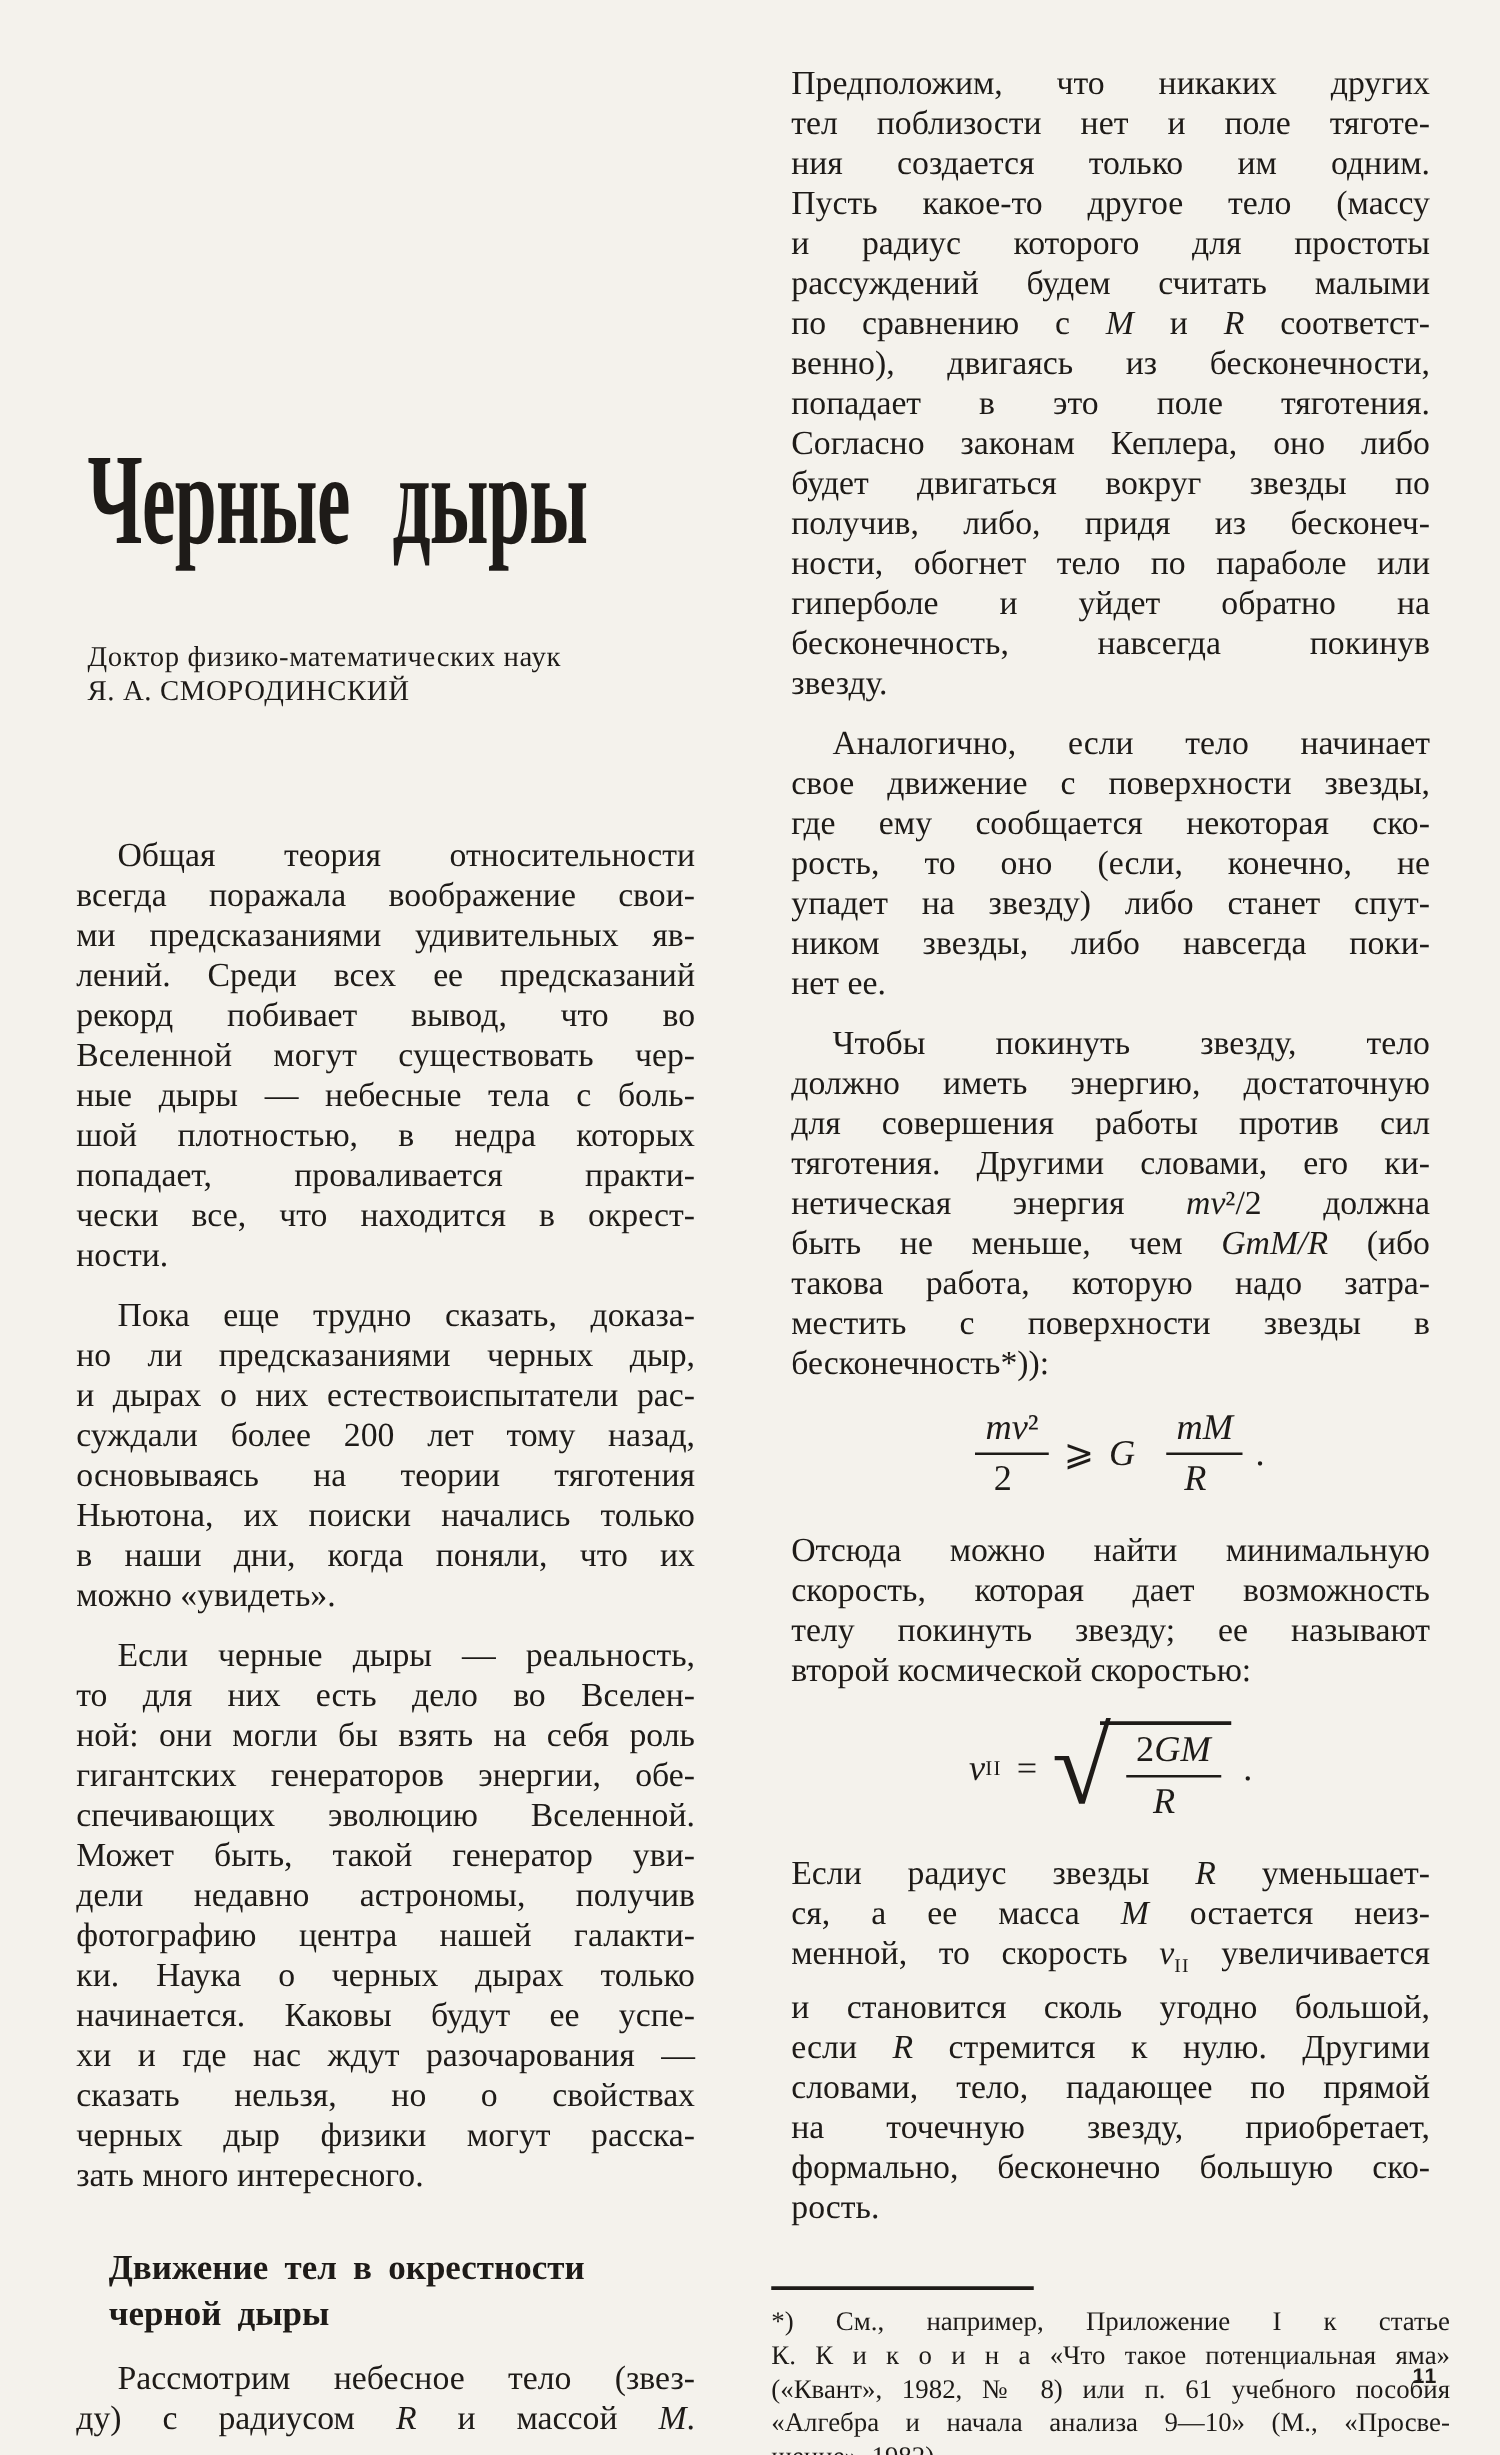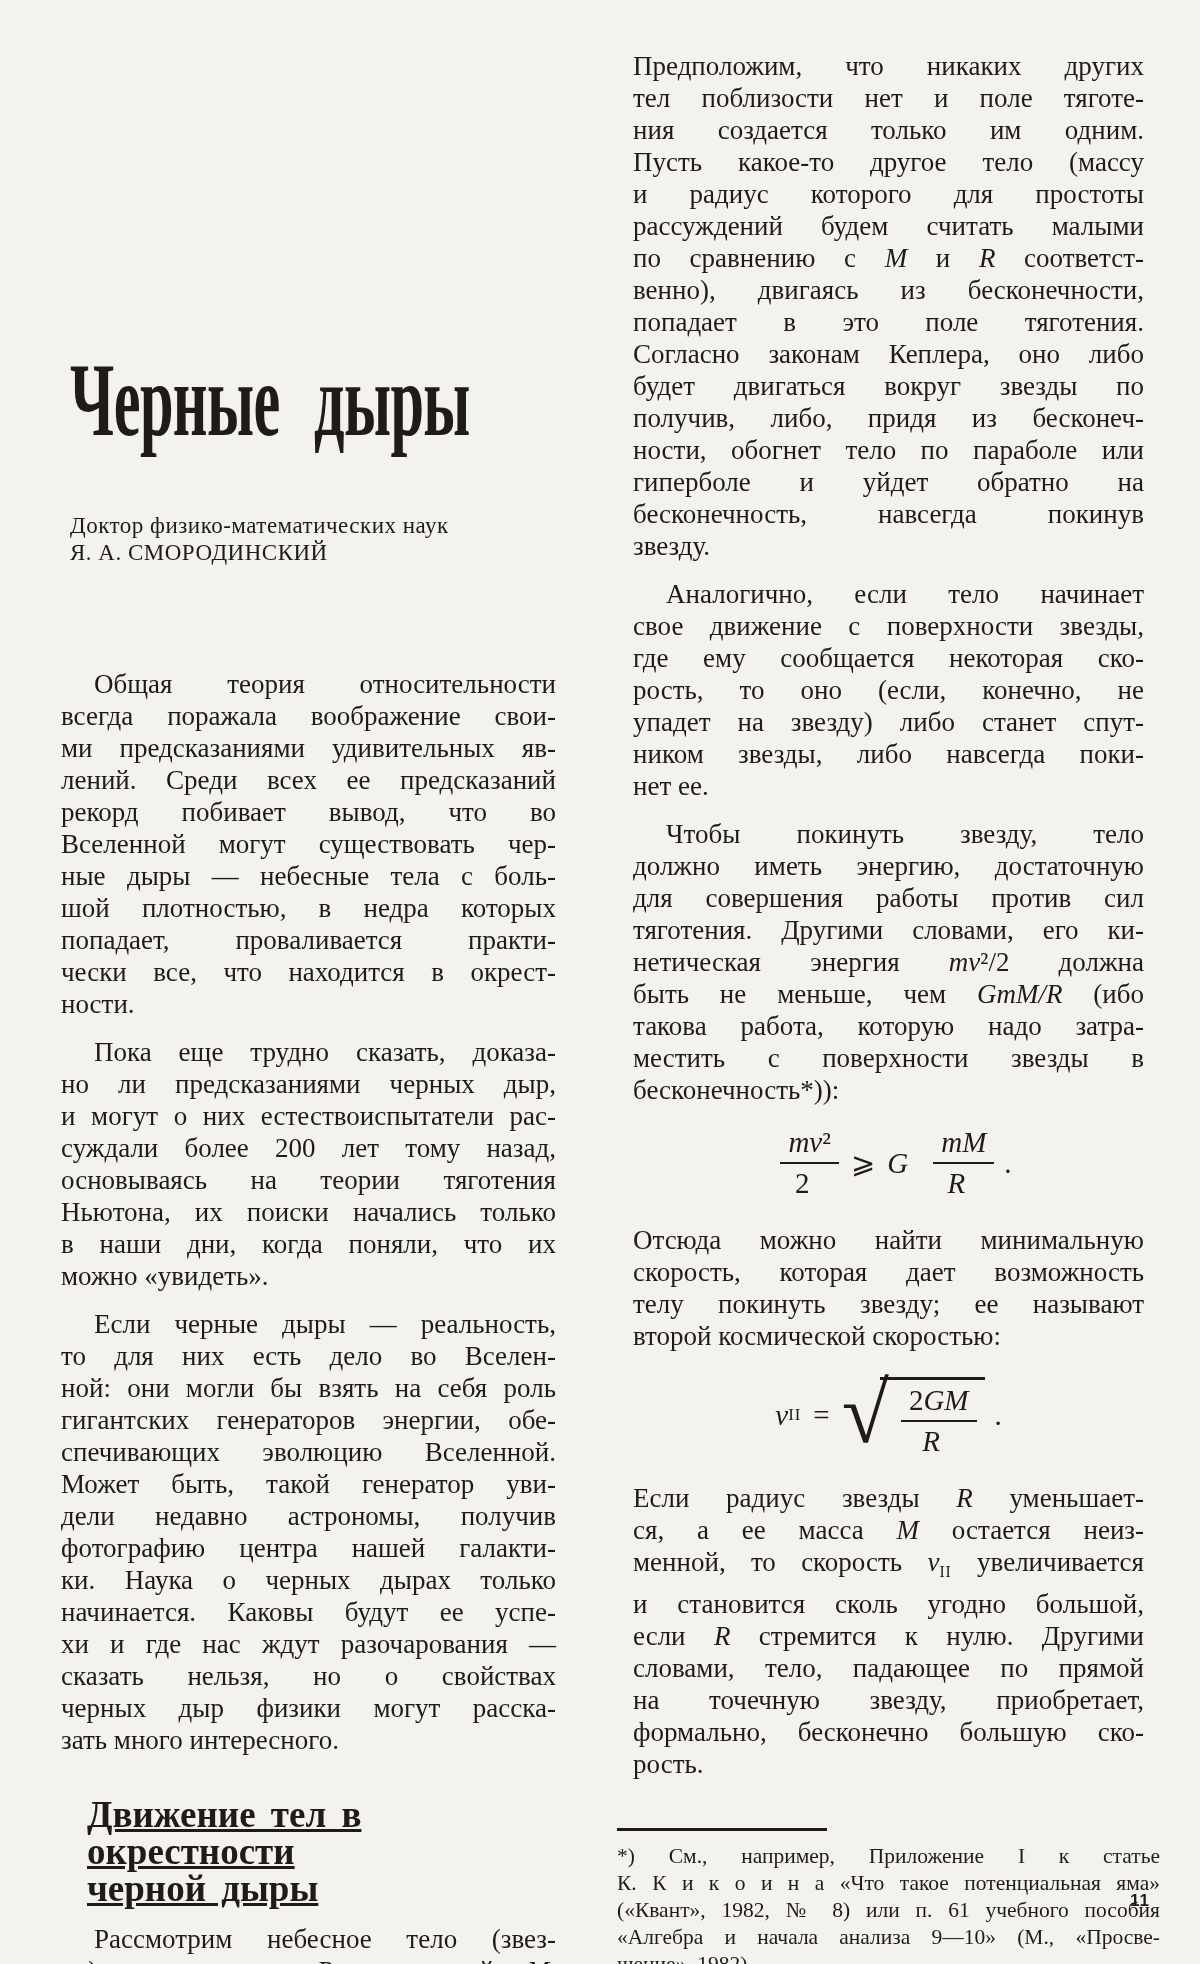--- a/index.html
+++ b/index.html
@@ -31,24 +31,23 @@
   .col-left  { left:45px;  top:652px; width:527px; }
   .col-right { left:617px; top:34px;  width:543px; }
 
   .paragraph { margin:16px; }
   .line { text-align:justify; text-align-last:justify; }
   .line.last { text-align-last:left; }
   .paragraph.indent .line:first-child { text-indent:33px; }
 
   .heading {
     font-weight:bold;
-    font-size:37px; line-height:37px;
+    font-size:28px; line-height:37px;
     margin:40px 0 10px 42px;
     word-spacing:6px;
-    text-decoration:underline;
   }
   .heading .line { text-align:left; text-align-last:left; }
 
   .formula {
     display:flex; justify-content:center; align-items:center;
     margin:22px 0 26px;
     font-size:29px; line-height:1;
   }
   .formula i { font-style:italic; }
   .frac { display:inline-flex; flex-direction:column; align-items:center; }
@@ -108,21 +107,21 @@
         <div class="line">Вселенной могут существовать чер-</div>
         <div class="line">ные дыры — небесные тела с боль-</div>
         <div class="line">шой плотностью, в недра которых</div>
         <div class="line">попадает, проваливается практи-</div>
         <div class="line">чески все, что находится в окрест-</div>
         <div class="line last">ности.</div>
       </div>
       <div class="paragraph indent">
         <div class="line">Пока еще трудно сказать, доказа-</div>
         <div class="line">но ли предсказаниями черных дыр,</div>
-        <div class="line">и могут о них естествоиспытатели рас-</div>
+        <div class="line">и дырах о них естествоиспытатели рас-</div>
         <div class="line">суждали более 200 лет тому назад,</div>
         <div class="line">основываясь на теории тяготения</div>
         <div class="line">Ньютона, их поиски начались только</div>
         <div class="line">в наши дни, когда поняли, что их</div>
         <div class="line last">можно «увидеть».</div>
       </div>
       <div class="paragraph indent">
         <div class="line">Если черные дыры — реальность,</div>
         <div class="line">то для них есть дело во Вселен-</div>
         <div class="line">ной: они могли бы взять на себя роль</div>

